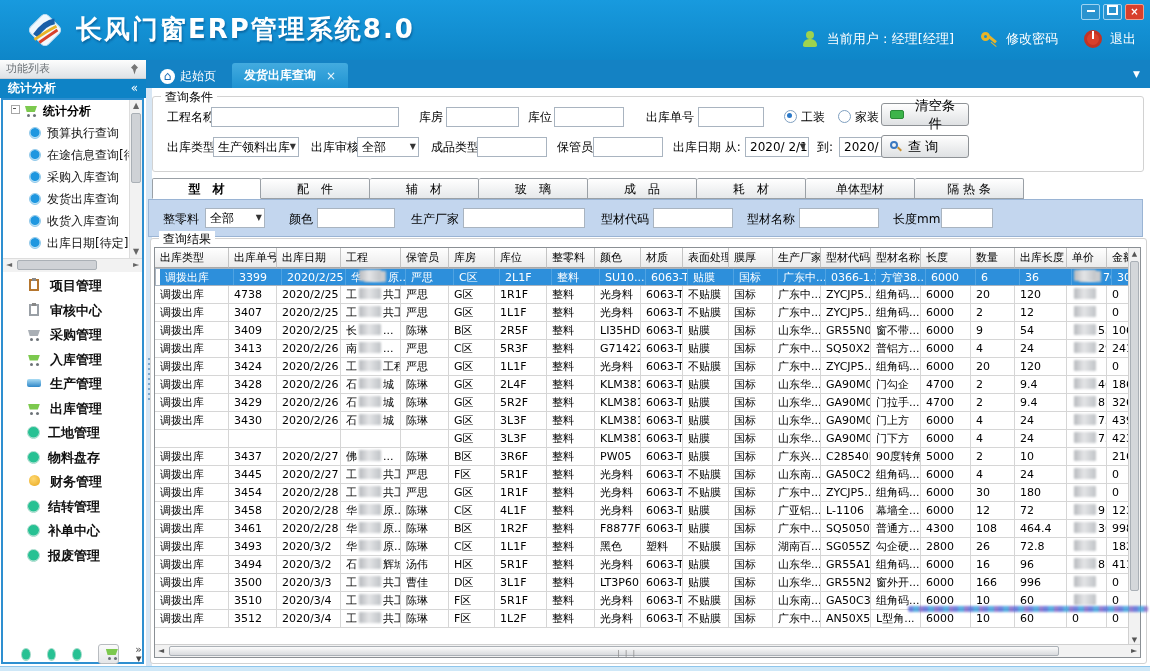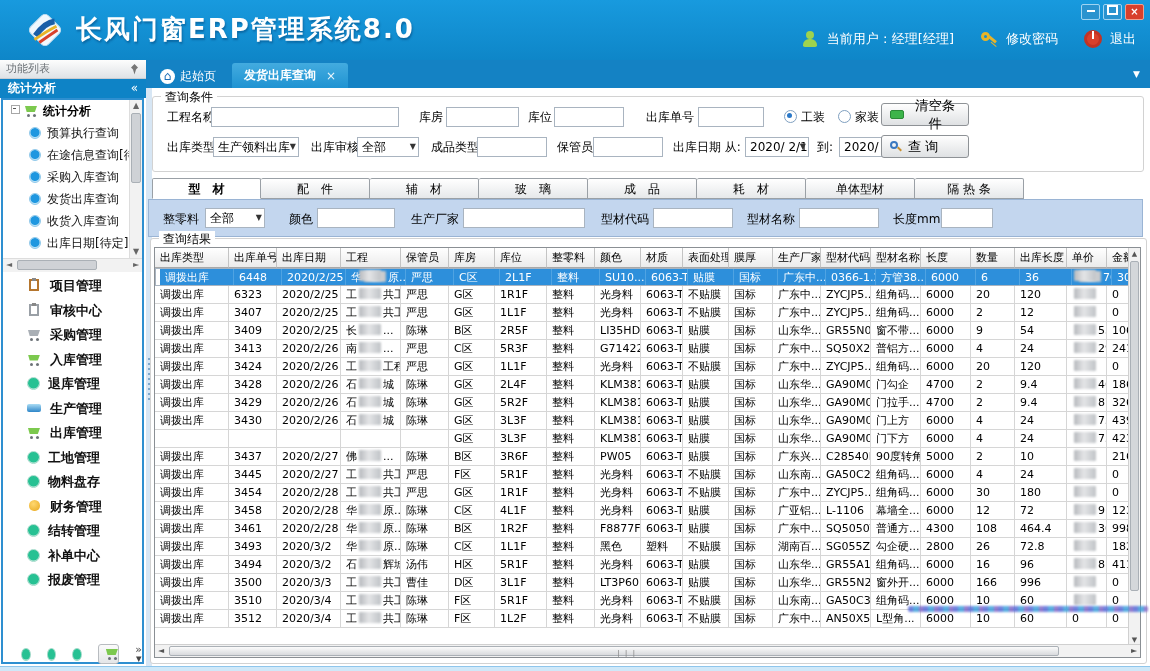--- a/index.html
+++ b/index.html
@@ -204,21 +204,20 @@
       <div class="tree-hsb">
         <div class="lf">◄</div>
         <div class="thumb"></div>
         <div class="rt">►</div>
       </div>
       <div class="menu">
           <div class="mitem"><span class="mi clip-orange"></span><span>项目管理</span></div>
           <div class="mitem"><span class="mi clip-gray"></span><span>审核中心</span></div>
           <div class="mitem"><span class="cart" style="margin-right:8px"></span><span>采购管理</span></div>
           <div class="mitem"><span class="cart green" style="margin-right:8px"></span><span>入库管理</span></div>
-          <div class="mitem"><span class="mi dot"></span><span>退库管理</span></div>
           <div class="mitem"><span class="mi bars"></span><span>生产管理</span></div>
           <div class="mitem"><span class="cart green" style="margin-right:8px"></span><span>出库管理</span></div>
           <div class="mitem"><span class="mi dot"></span><span>工地管理</span></div>
           <div class="mitem"><span class="mi dot"></span><span>物料盘存</span></div>
           <div class="mitem"><span class="mi gold"></span><span>财务管理</span></div>
           <div class="mitem"><span class="mi dot"></span><span>结转管理</span></div>
           <div class="mitem"><span class="mi dot"></span><span>补单中心</span></div>
           <div class="mitem"><span class="mi dot"></span><span>报废管理</span></div>
         </div>
       <div class="foot">
@@ -328,21 +327,21 @@
             <div class="hc" style="width:50px">型材名称</div>
             <div class="hc" style="width:50px">长度</div>
             <div class="hc" style="width:44px">数量</div>
             <div class="hc" style="width:52px">出库长度</div>
             <div class="hc" style="width:40px">单价</div>
             <div class="hc" style="width:22px">金额</div>
           </div>
         <div>
             <div class="trow sel">
               <div class="tc" style="width:74px">调拨出库</div>
-              <div class="tc" style="width:48px">6448</div>
+              <div class="tc" style="width:48px">3399</div>
               <div class="tc" style="width:64px">2020/2/25</div>
               <div class="tc" style="width:60px">华<span class="pix"></span>原...</div>
               <div class="tc" style="width:48px">严思</div>
               <div class="tc" style="width:46px">C区</div>
               <div class="tc" style="width:52px">2L1F</div>
               <div class="tc" style="width:48px">整料</div>
               <div class="tc" style="width:46px">SU10...</div>
               <div class="tc" style="width:42px">6063-T5</div>
               <div class="tc" style="width:46px">贴膜</div>
               <div class="tc" style="width:44px">国标</div>
@@ -372,21 +371,21 @@
               <div class="tc" style="width:50px">ZTBY607</div>
               <div class="tc" style="width:50px">百叶片</div>
               <div class="tc" style="width:50px">6000</div>
               <div class="tc" style="width:44px">130</div>
               <div class="tc" style="width:52px">780</div>
               <div class="tc" style="width:40px"><span class="pix"></span></div>
               <div class="tc" style="width:22px">535</div>
             </div>
             <div class="trow">
               <div class="tc" style="width:74px">调拨出库</div>
-              <div class="tc" style="width:48px">6323</div>
+              <div class="tc" style="width:48px">4738</div>
               <div class="tc" style="width:64px">2020/2/25</div>
               <div class="tc" style="width:60px">工<span class="pix"></span>共工程</div>
               <div class="tc" style="width:48px">严思</div>
               <div class="tc" style="width:46px">G区</div>
               <div class="tc" style="width:52px">1R1F</div>
               <div class="tc" style="width:48px">整料</div>
               <div class="tc" style="width:46px">光身料</div>
               <div class="tc" style="width:42px">6063-T5</div>
               <div class="tc" style="width:46px">不贴膜</div>
               <div class="tc" style="width:44px">国标</div>

